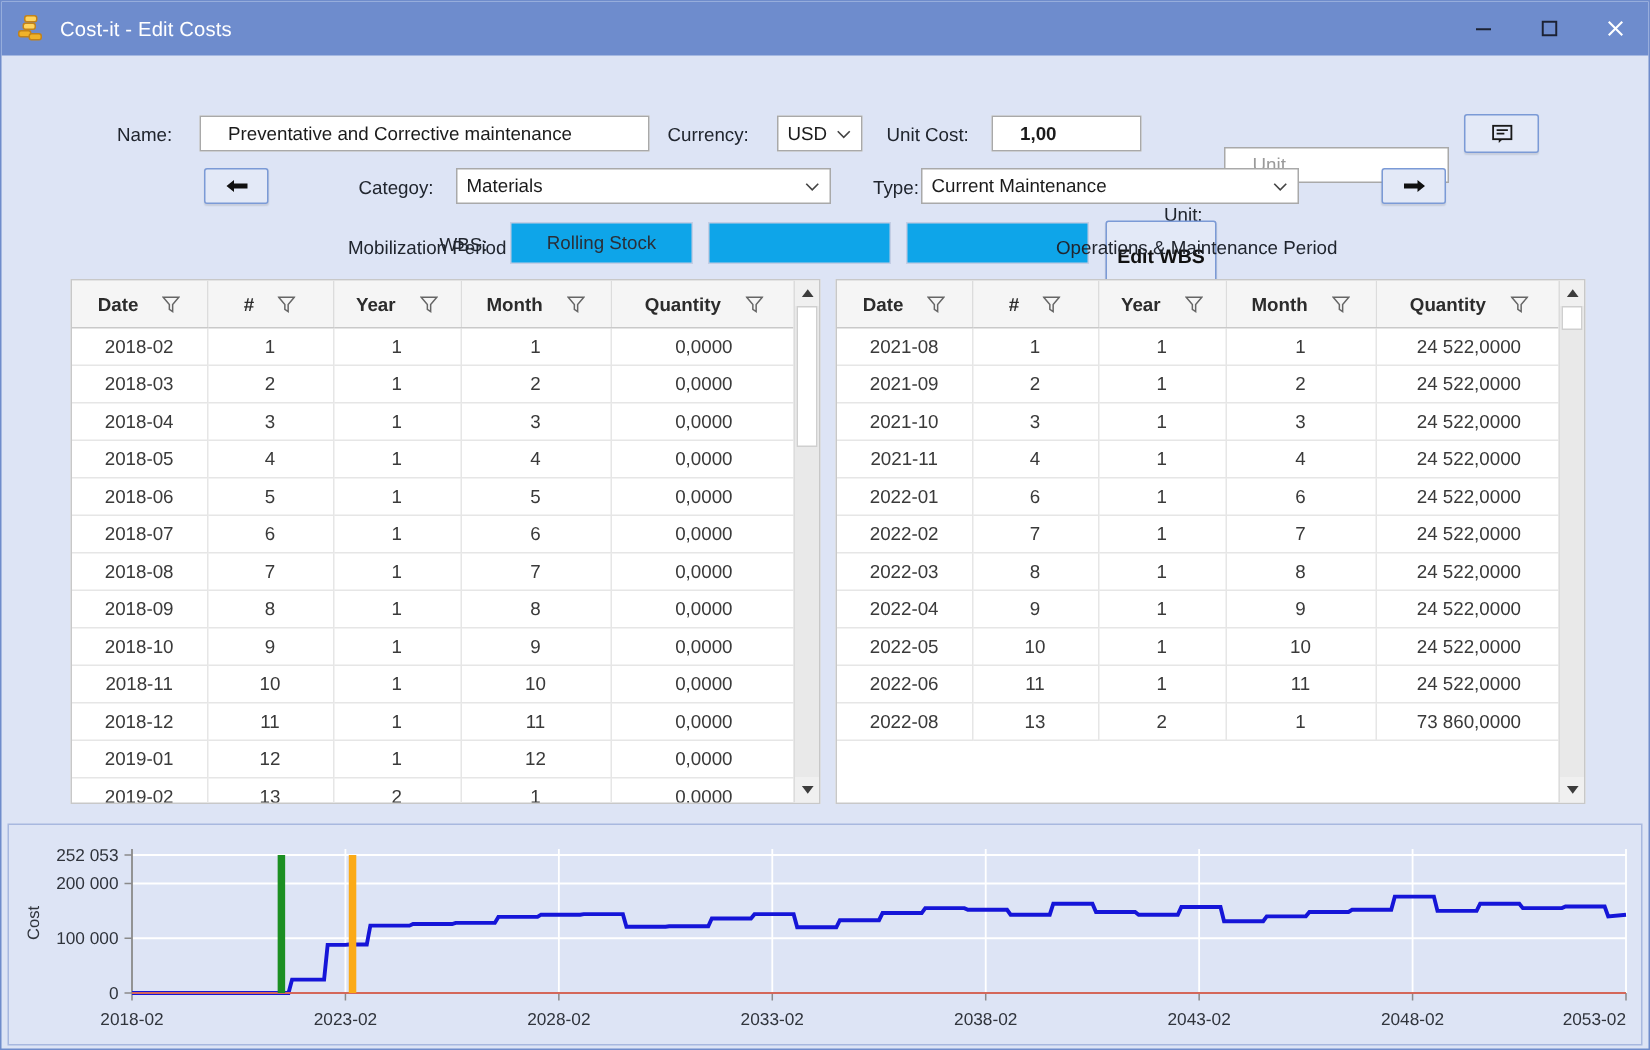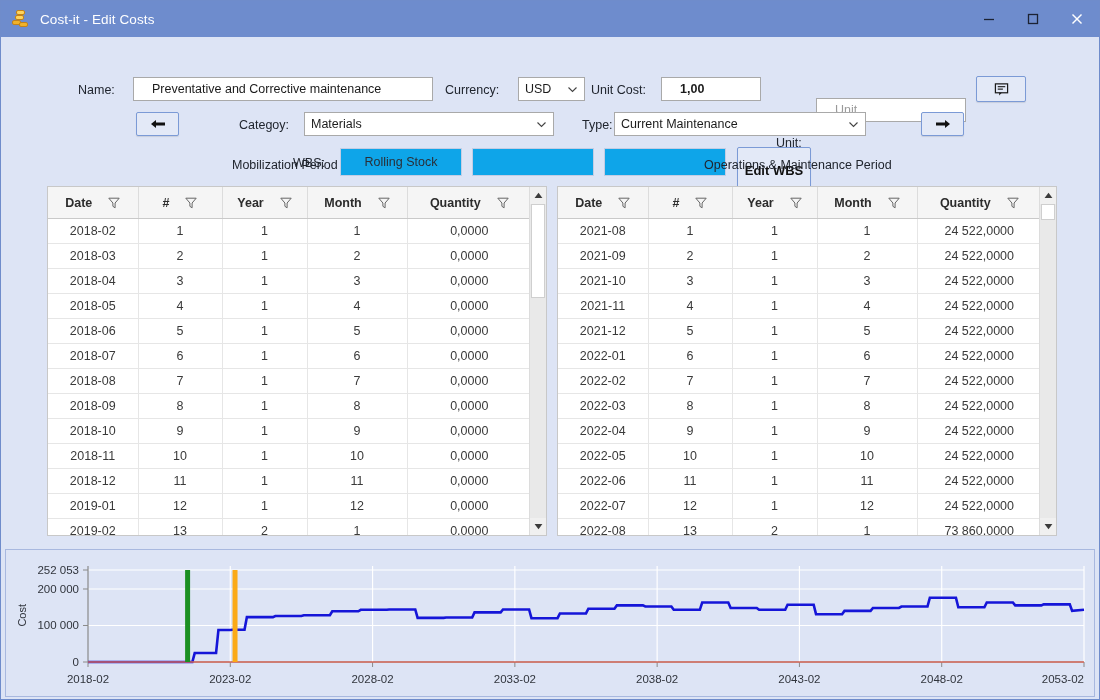--- a/index.html
+++ b/index.html
@@ -284,21 +284,21 @@
       </div>
     </div>
   </div>
 
   <div class="form-area">
 
     <span class="lbl" style="left:77px; top:46px;">Name:</span>
     <div class="fld" style="left:132px; top:40px; width:300px;">Preventative and Corrective maintenance</div>
 
     <span class="lbl" style="left:444px; top:46px;">Currency:</span>
-    <div class="combo" style="left:517px; top:40px; width:67px;">
+    <div class="combo" style="left:517px; top:40px; width:57px;">
       <span>USD</span>
       <span class="caret">
         <svg width="11" height="11" viewBox="0 0 11 11">
             <path d="M1.5 3.5 L5.5 7.5 L9.5 3.5" fill="none" stroke="#444" stroke-width="1.1"></path>
           </svg>
       </span>
     </div>
 
     <span class="lbl" style="left:590px; top:46px;">Unit Cost:</span>
     <div class="fld bold" style="left:660px; top:40px; width:100px;">1,00</div>
@@ -618,27 +618,20 @@
               <td>24 522,0000</td>
             </tr>
             <tr>
               <td>2021-11</td>
               <td>4</td>
               <td>1</td>
               <td>4</td>
               <td>24 522,0000</td>
             </tr>
             <tr>
-              <td>2021-12</td>
-              <td>5</td>
-              <td>1</td>
-              <td>5</td>
-              <td>24 522,0000</td>
-            </tr>
-            <tr>
               <td>2022-01</td>
               <td>6</td>
               <td>1</td>
               <td>6</td>
               <td>24 522,0000</td>
             </tr>
             <tr>
               <td>2022-02</td>
               <td>7</td>
               <td>1</td>
@@ -664,27 +657,20 @@
               <td>10</td>
               <td>1</td>
               <td>10</td>
               <td>24 522,0000</td>
             </tr>
             <tr>
               <td>2022-06</td>
               <td>11</td>
               <td>1</td>
               <td>11</td>
-              <td>24 522,0000</td>
-            </tr>
-            <tr>
-              <td>2022-07</td>
-              <td>12</td>
-              <td>1</td>
-              <td>12</td>
               <td>24 522,0000</td>
             </tr>
             <tr>
               <td>2022-08</td>
               <td>13</td>
               <td>2</td>
               <td>1</td>
               <td>73 860,0000</td>
             </tr>
           </tbody>

